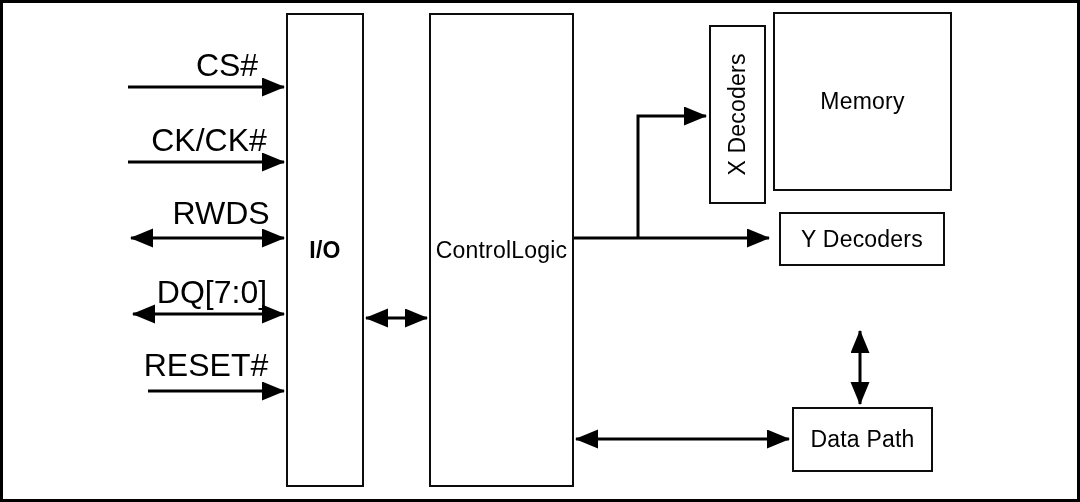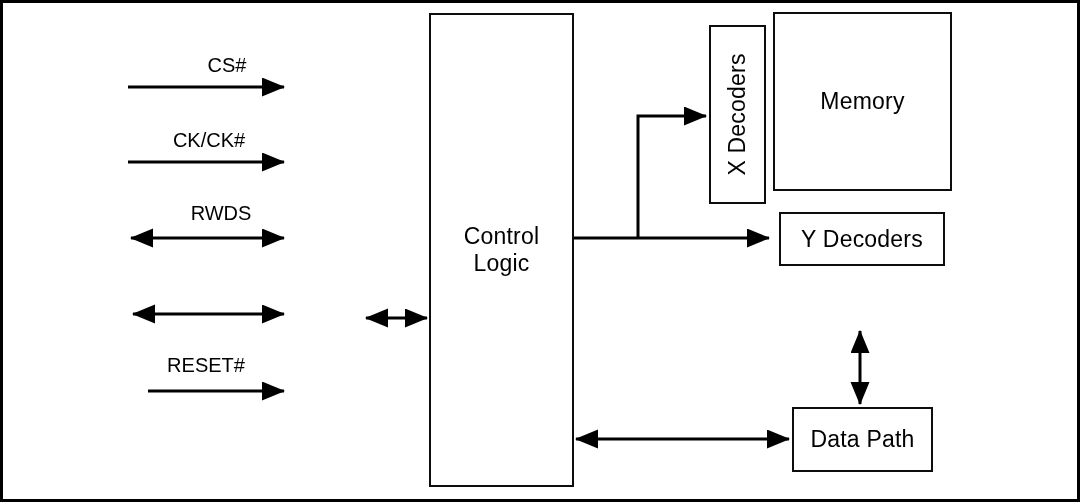--- a/index.html
+++ b/index.html
@@ -41,36 +41,36 @@
     letter-spacing: 0.2px;
     color: #000000;
     text-align: center;
   }
   .block-io {
     left: 286px; top: 13px; width: 78px; height: 474px;
     font-weight: bold;
   }
   .block-control {
     left: 429px; top: 13px; width: 145px; height: 474px;
-    flex-direction: column;
+    flex-direction: row;
     line-height: 27px;
   }
   .block-xdec { left: 709px; top: 25px; width: 57px; height: 179px; }
   .block-xdec .vtext {
     transform: rotate(-90deg);
     white-space: nowrap;
   }
   .block-memory { left: 773px; top: 12px; width: 179px; height: 179px; }
   .block-ydec   { left: 773px; top: 212px; width: 166px; height: 54px; margin-left: 6px; }
   .block-dlatch { left: 773px; top: 273px; width: 179px; height: 56px; }
   .block-dpath  { left: 792px; top: 407px; width: 141px; height: 65px; }
   .sig-label {
     position: absolute;
     transform: translate(-50%, -50%);
-    font-size: 20px;
+    font-size: 32px;
     white-space: nowrap;
     color: #000000;
   }
   .sig-1 { left: 227px; top: 65px; }
   .sig-2 { left: 209px; top: 140px; }
   .sig-3 { left: 221px; top: 213px; }
   .sig-4 { left: 212px; top: 292px; }
   .sig-5 { left: 206px; top: 365px; }
   line, path.wire { stroke: #000000; stroke-width: 3; fill: none; }
 </style>
@@ -97,22 +97,26 @@
     <path class="wire" d="M573,238 H769" marker-end="url(#arr)"></path>
     <path class="wire" d="M638,238 V116 H706" marker-end="url(#arr)"></path>
 
     <line x1="576" y1="439" x2="789" y2="439" marker-start="url(#arr)" marker-end="url(#arr)"></line>
     <line x1="860" y1="331" x2="860" y2="404" marker-start="url(#arr)" marker-end="url(#arr)"></line>
   </svg>
 
   <div class="sig-label sig-1">CS#</div>
   <div class="sig-label sig-2">CK/CK#</div>
   <div class="sig-label sig-3">RWDS</div>
+  <div class="sig-label sig-4">DQ[7:0]</div>
   <div class="sig-label sig-5">RESET#</div>
 
+  <div class="block block-io">
+    <span>I/O</span>
+  </div>
 
   <div class="block block-control">
     <span>Control</span>
     <span>Logic</span>
   </div>
 
   <div class="block block-xdec">
     <span class="vtext">X Decoders</span>
   </div>
 

